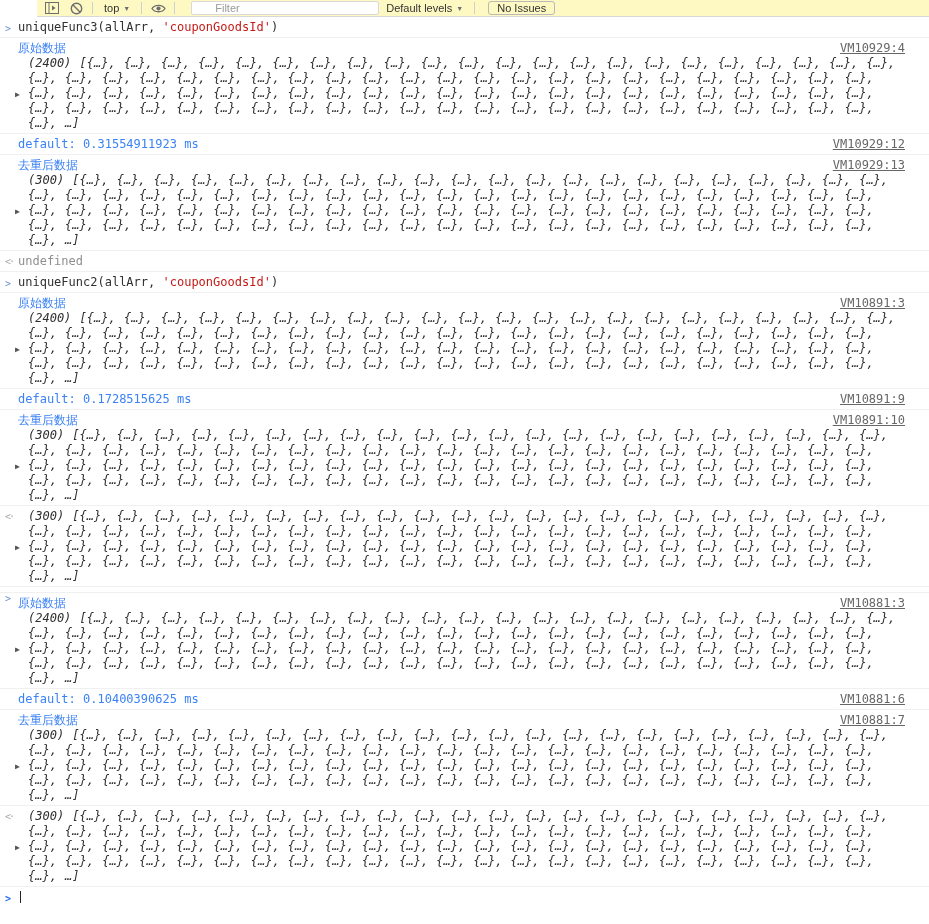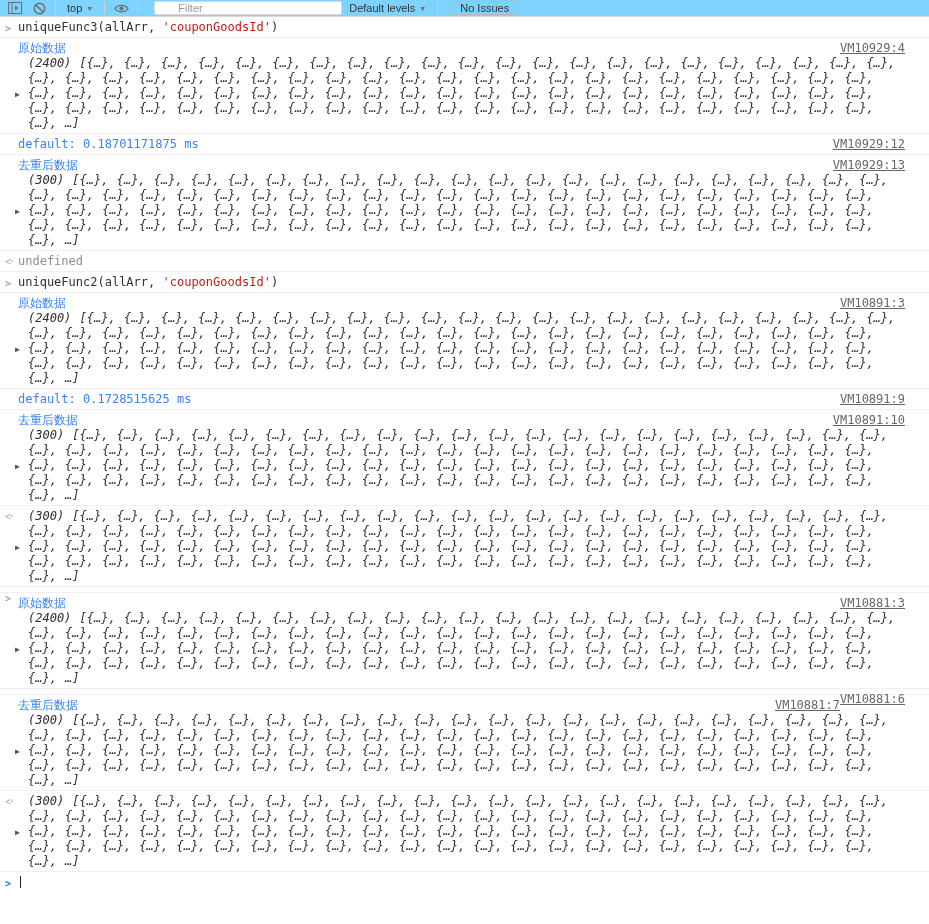--- a/index.html
+++ b/index.html
@@ -8,25 +8,26 @@
     background: #ffffff;
     font-family: "Liberation Sans", sans-serif;
     position: relative;
     overflow: hidden;
   }
   
   .toolbar {
     height: 17px;
     display: flex;
     align-items: center;
-    background: #7dd3fc;
+    background: #fef9c3;
     border-bottom: 1px solid #d8d8d8;
     padding: 0 3px;
     font-size: 11px;
     color: #333;
+    margin-left: 37px;
   }
   .tbtn {
     width: 18px; height: 15px;
     display: flex; align-items: center; justify-content: center;
     margin: 0 3px;
     color: #6e6e6e;
     cursor: pointer;
   }
   .sep { width: 1px; height: 12px; background: #d0d0d0; margin: 0 4px; }
   .ctx {
@@ -147,21 +148,21 @@
 
 <div class="console">
     <div class="entry"><span class="chev cmd">&gt;</span><span class="code"><span>uniqueFunc3(allArr, </span><span class="str">'couponGoodsId'</span><span>)</span></span></div>
     <div class="entry">
       <span class="vmlink">VM10929:4</span>
       <div class="logtext">原始数据</div>
       <div class="preview"><span class="tri">▶</span><span class="ptext">(2400) [{…}, {…}, {…}, {…}, {…}, {…}, {…}, {…}, {…}, {…}, {…}, {…}, {…}, {…}, {…}, {…}, {…}, {…}, {…}, {…}, {…}, {…}, {…}, {…}, {…}, {…}, {…}, {…}, {…}, {…}, {…}, {…}, {…}, {…}, {…}, {…}, {…}, {…}, {…}, {…}, {…}, {…}, {…}, {…}, {…}, {…}, {…}, {…}, {…}, {…}, {…}, {…}, {…}, {…}, {…}, {…}, {…}, {…}, {…}, {…}, {…}, {…}, {…}, {…}, {…}, {…}, {…}, {…}, {…}, {…}, {…}, {…}, {…}, {…}, {…}, {…}, {…}, {…}, {…}, {…}, {…}, {…}, {…}, {…}, {…}, {…}, {…}, {…}, {…}, {…}, {…}, {…}, …]</span></div>
     </div>
     <div class="entry">
       <span class="vmlink">VM10929:12</span>
-      <div class="logtext">default: 0.18701171875 ms</div>
+      <div class="logtext">default: 0.31554911923 ms</div>
     </div>
     <div class="entry">
       <span class="vmlink">VM10929:13</span>
       <div class="logtext">去重后数据</div>
       <div class="preview"><span class="tri">▶</span><span class="ptext">(300) [{…}, {…}, {…}, {…}, {…}, {…}, {…}, {…}, {…}, {…}, {…}, {…}, {…}, {…}, {…}, {…}, {…}, {…}, {…}, {…}, {…}, {…}, {…}, {…}, {…}, {…}, {…}, {…}, {…}, {…}, {…}, {…}, {…}, {…}, {…}, {…}, {…}, {…}, {…}, {…}, {…}, {…}, {…}, {…}, {…}, {…}, {…}, {…}, {…}, {…}, {…}, {…}, {…}, {…}, {…}, {…}, {…}, {…}, {…}, {…}, {…}, {…}, {…}, {…}, {…}, {…}, {…}, {…}, {…}, {…}, {…}, {…}, {…}, {…}, {…}, {…}, {…}, {…}, {…}, {…}, {…}, {…}, {…}, {…}, {…}, {…}, {…}, {…}, {…}, {…}, {…}, {…}, …]</span></div>
     </div>
     <div class="entry"><span class="chev ret">&lt;·</span><span class="undef">undefined</span></div>
     <div class="entry"><span class="chev cmd">&gt;</span><span class="code"><span>uniqueFunc2(allArr, </span><span class="str">'couponGoodsId'</span><span>)</span></span></div>
     <div class="entry">
       <span class="vmlink">VM10891:3</span>
@@ -182,20 +183,21 @@
       <div class="preview"><span class="tri">▶</span><span class="ptext">(300) [{…}, {…}, {…}, {…}, {…}, {…}, {…}, {…}, {…}, {…}, {…}, {…}, {…}, {…}, {…}, {…}, {…}, {…}, {…}, {…}, {…}, {…}, {…}, {…}, {…}, {…}, {…}, {…}, {…}, {…}, {…}, {…}, {…}, {…}, {…}, {…}, {…}, {…}, {…}, {…}, {…}, {…}, {…}, {…}, {…}, {…}, {…}, {…}, {…}, {…}, {…}, {…}, {…}, {…}, {…}, {…}, {…}, {…}, {…}, {…}, {…}, {…}, {…}, {…}, {…}, {…}, {…}, {…}, {…}, {…}, {…}, {…}, {…}, {…}, {…}, {…}, {…}, {…}, {…}, {…}, {…}, {…}, {…}, {…}, {…}, {…}, {…}, {…}, {…}, {…}, {…}, {…}, …]</span></div>
     </div>
     <div class="entry"><span class="chev cmd">&gt;</span></div>
     <div class="entry">
       <span class="vmlink">VM10881:3</span>
       <div class="logtext">原始数据</div>
       <div class="preview"><span class="tri">▶</span><span class="ptext">(2400) [{…}, {…}, {…}, {…}, {…}, {…}, {…}, {…}, {…}, {…}, {…}, {…}, {…}, {…}, {…}, {…}, {…}, {…}, {…}, {…}, {…}, {…}, {…}, {…}, {…}, {…}, {…}, {…}, {…}, {…}, {…}, {…}, {…}, {…}, {…}, {…}, {…}, {…}, {…}, {…}, {…}, {…}, {…}, {…}, {…}, {…}, {…}, {…}, {…}, {…}, {…}, {…}, {…}, {…}, {…}, {…}, {…}, {…}, {…}, {…}, {…}, {…}, {…}, {…}, {…}, {…}, {…}, {…}, {…}, {…}, {…}, {…}, {…}, {…}, {…}, {…}, {…}, {…}, {…}, {…}, {…}, {…}, {…}, {…}, {…}, {…}, {…}, {…}, {…}, {…}, {…}, {…}, …]</span></div>
     </div>
     <div class="entry">
       <span class="vmlink">VM10881:6</span>
+      <div class="logtext">default: 0.10400390625 ms</div>
     </div>
     <div class="entry">
       <span class="vmlink">VM10881:7</span>
       <div class="logtext">去重后数据</div>
       <div class="preview"><span class="tri">▶</span><span class="ptext">(300) [{…}, {…}, {…}, {…}, {…}, {…}, {…}, {…}, {…}, {…}, {…}, {…}, {…}, {…}, {…}, {…}, {…}, {…}, {…}, {…}, {…}, {…}, {…}, {…}, {…}, {…}, {…}, {…}, {…}, {…}, {…}, {…}, {…}, {…}, {…}, {…}, {…}, {…}, {…}, {…}, {…}, {…}, {…}, {…}, {…}, {…}, {…}, {…}, {…}, {…}, {…}, {…}, {…}, {…}, {…}, {…}, {…}, {…}, {…}, {…}, {…}, {…}, {…}, {…}, {…}, {…}, {…}, {…}, {…}, {…}, {…}, {…}, {…}, {…}, {…}, {…}, {…}, {…}, {…}, {…}, {…}, {…}, {…}, {…}, {…}, {…}, {…}, {…}, {…}, {…}, {…}, {…}, …]</span></div>
     </div>
     <div class="entry">
       <span class="chev ret">&lt;·</span>
       <div class="preview"><span class="tri">▶</span><span class="ptext">(300) [{…}, {…}, {…}, {…}, {…}, {…}, {…}, {…}, {…}, {…}, {…}, {…}, {…}, {…}, {…}, {…}, {…}, {…}, {…}, {…}, {…}, {…}, {…}, {…}, {…}, {…}, {…}, {…}, {…}, {…}, {…}, {…}, {…}, {…}, {…}, {…}, {…}, {…}, {…}, {…}, {…}, {…}, {…}, {…}, {…}, {…}, {…}, {…}, {…}, {…}, {…}, {…}, {…}, {…}, {…}, {…}, {…}, {…}, {…}, {…}, {…}, {…}, {…}, {…}, {…}, {…}, {…}, {…}, {…}, {…}, {…}, {…}, {…}, {…}, {…}, {…}, {…}, {…}, {…}, {…}, {…}, {…}, {…}, {…}, {…}, {…}, {…}, {…}, {…}, {…}, {…}, {…}, …]</span></div>
     </div>

